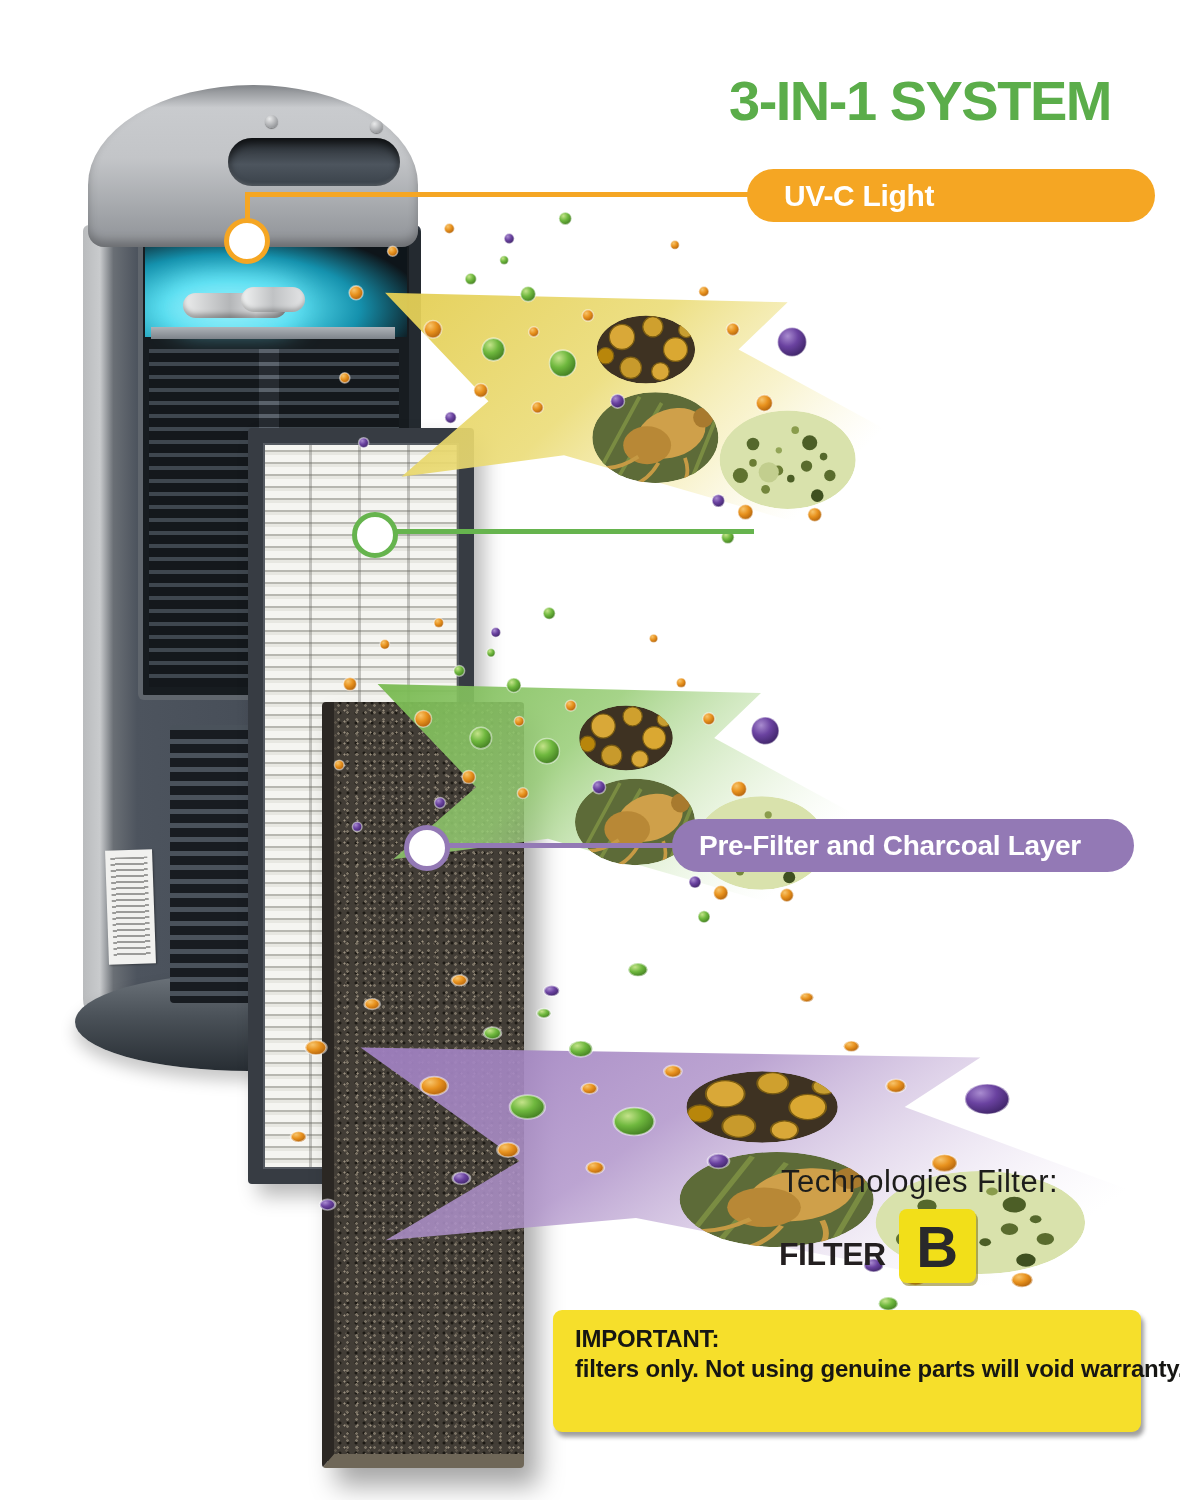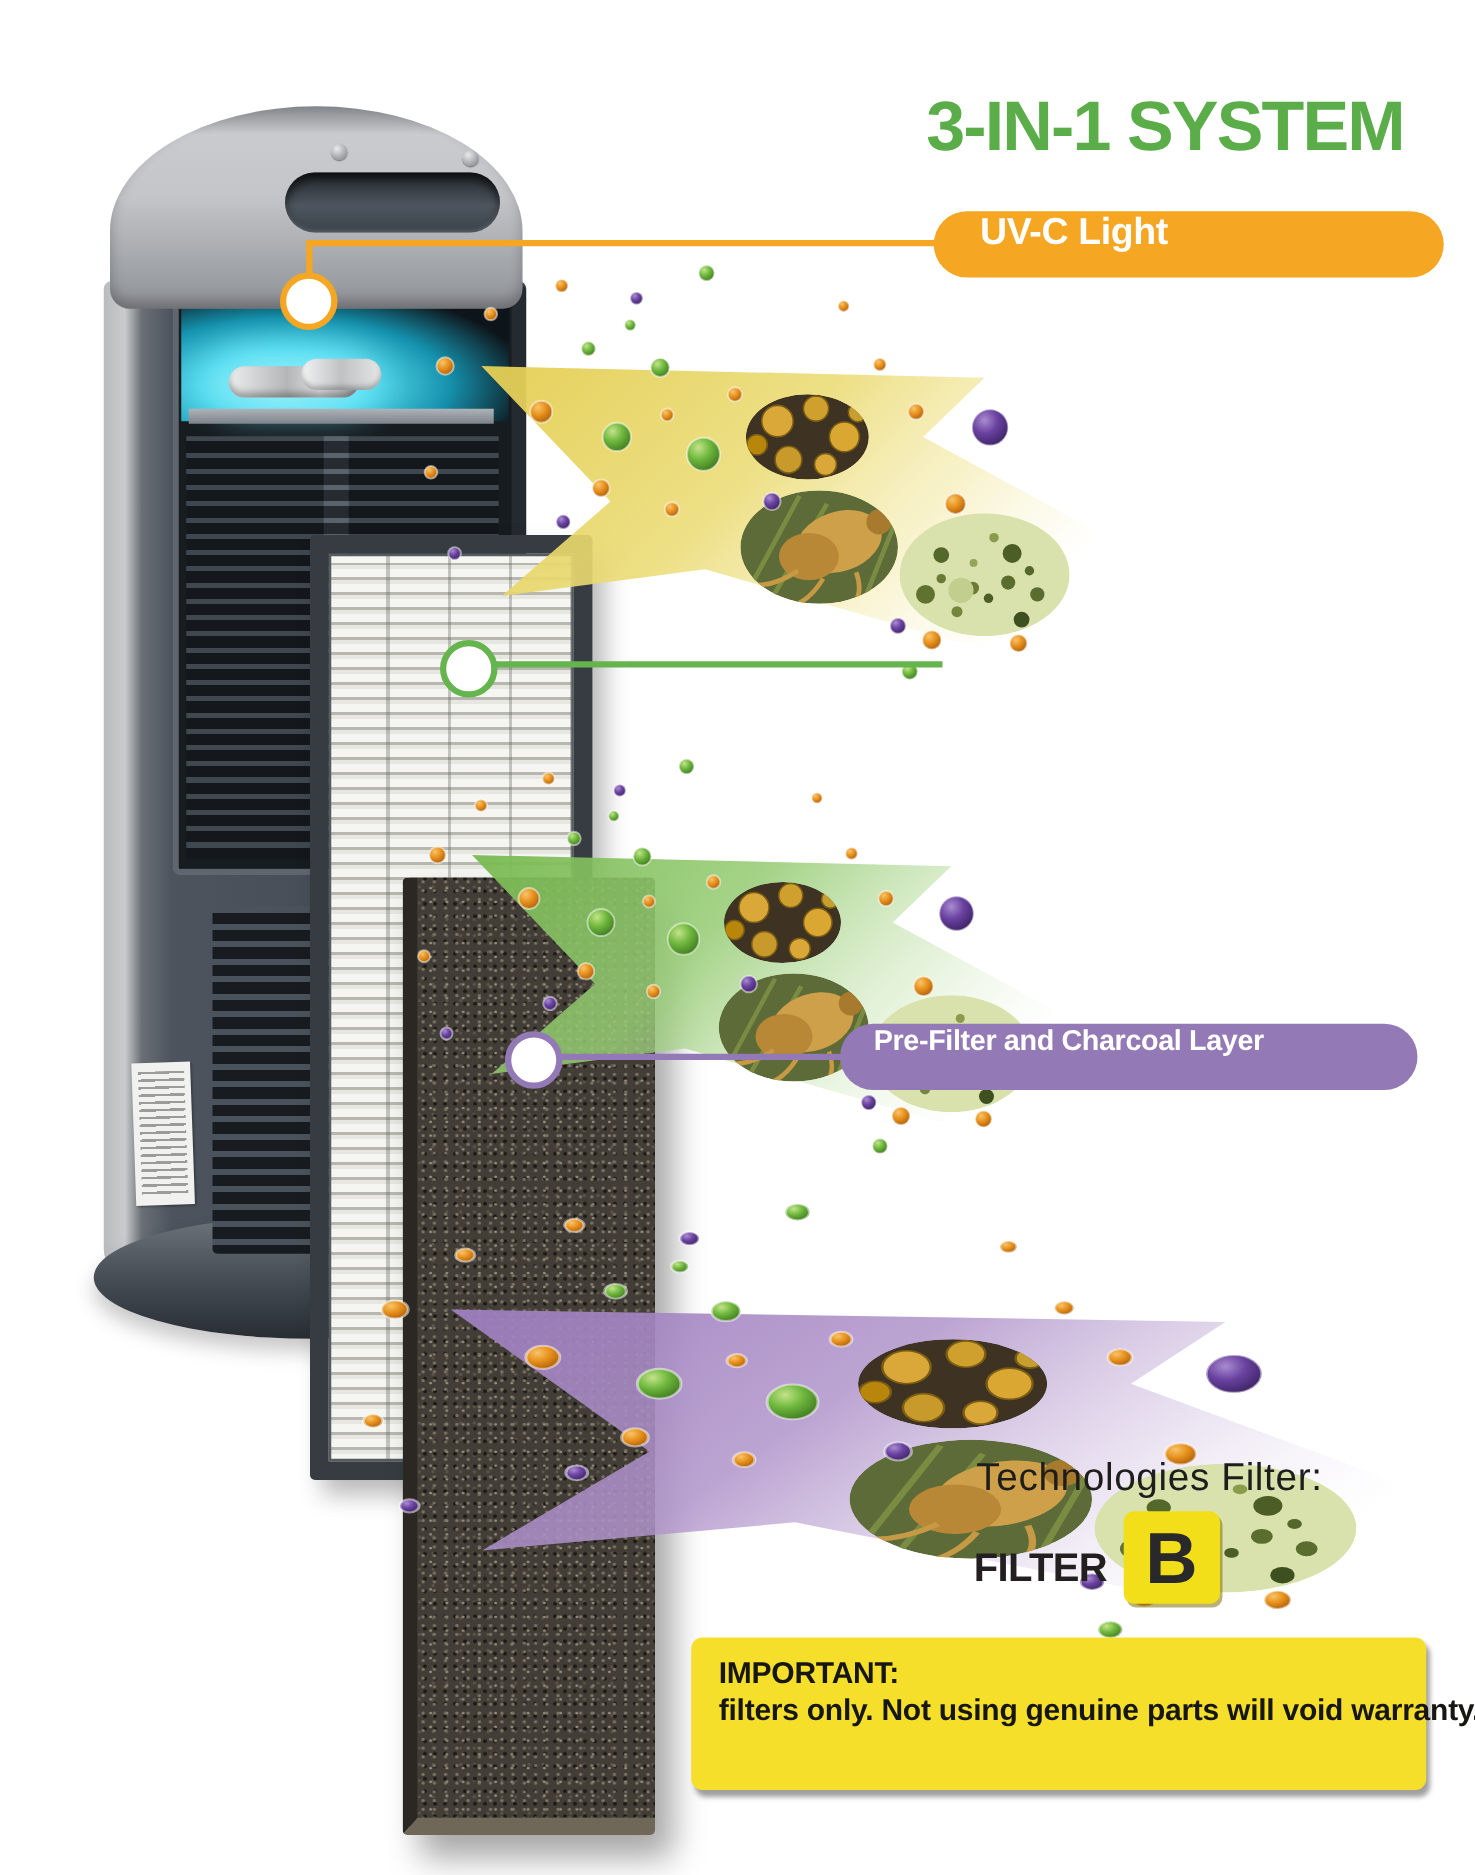--- a/index.html
+++ b/index.html
@@ -95,29 +95,29 @@
   .dot-pre{left:404px;top:825px;border:5px solid var(--prefilter-purple,#9379B5);}
   .callout-line{position:absolute;z-index:29;}
   .line-uvc-h{left:247px;top:192px;width:502px;height:5px;background:var(--uvc-orange,#F5A623);}
   .line-uvc-v{left:245px;top:192px;width:5px;height:30px;background:var(--uvc-orange,#F5A623);}
   .line-hepa{left:396px;top:529px;width:358px;height:5px;background:var(--hepa-green,#66B44E);}
   .line-pre{left:448px;top:843px;width:228px;height:5px;background:var(--prefilter-purple,#9379B5);}
 
   
   .page-title{
     position:absolute;left:729px;top:68px;z-index:40;
-    font-size:56px;font-weight:bold;letter-spacing:-1.5px;color:var(--title-green,#5BAD4A);white-space:nowrap;margin-left:12px;
+    font-size:56px;font-weight:bold;letter-spacing:-1.5px;color:var(--title-green,#5BAD4A);white-space:nowrap;
   }
   .pill{
-    position:absolute;z-index:40;height:53px;border-radius:27px;display:flex;align-items:flex-start;
+    position:absolute;z-index:40;height:53px;border-radius:27px;display:flex;align-items:center;
     color:#fff;font-weight:bold;font-size:30px;letter-spacing:-0.3px;white-space:nowrap;
   }
   .pill-uvc{left:747px;top:169px;width:408px;background:var(--uvc-orange,#F5A623);padding-left:37px;}
   .pill-hepa{left:750px;top:506px;width:412px;background:var(--hepa-green,#66B44E);padding-left:34px;}
-  .pill-pre{left:672px;top:819px;width:462px;background:var(--prefilter-purple,#9379B5);padding-left:27px;font-size:23px;}
+  .pill-pre{left:672px;top:819px;width:462px;background:var(--prefilter-purple,#9379B5);padding-left:27px;font-size:28px;}
 
   
   .replacement-heading{
     position:absolute;left:781px;top:1164px;z-index:40;
     font-size:31px;font-weight:normal;color:#1d1d1b;letter-spacing:0.5px;white-space:nowrap;
   }
   .filter-row{position:absolute;left:779px;top:1209px;z-index:40;display:flex;align-items:center;gap:13px;text-align:right;}
   .filter-word{font-size:32px;font-weight:bold;color:#231f20;letter-spacing:-0.5px;margin-top:16px;}
   .filter-b-badge{
     width:77px;height:74px;border-radius:8px;background:var(--filter-b-yellow,#F2DF19);

